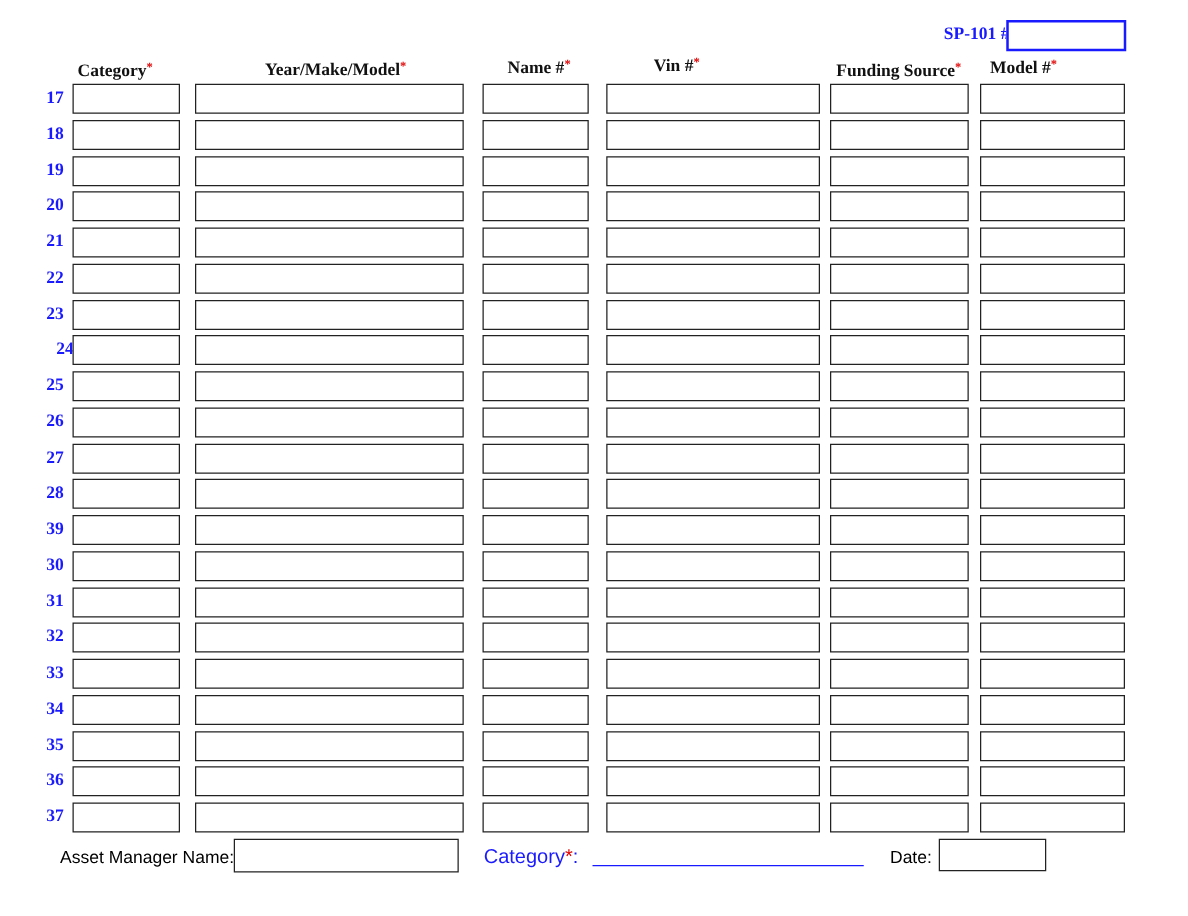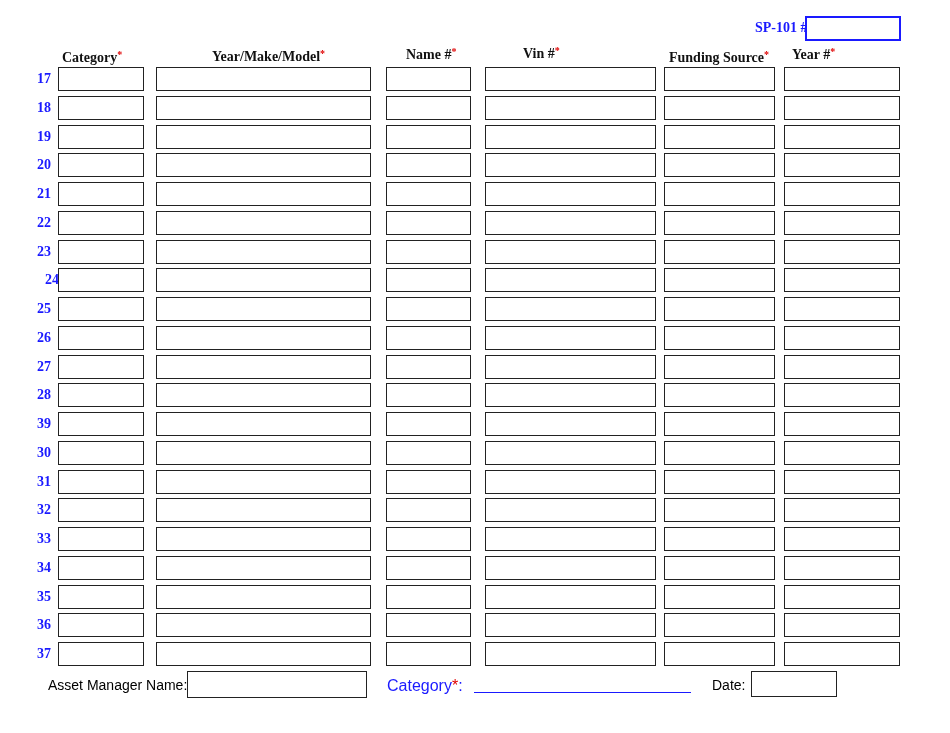--- a/index.html
+++ b/index.html
@@ -35,21 +35,21 @@
 <div class="abs serif hdr" style="left:406px; top:47px;">
   <span>Name #</span><span class="req">*</span>
 </div>
 <div class="abs serif hdr" style="left:523px; top:46px;">
   <span>Vin #</span><span class="req">*</span>
 </div>
 <div class="abs serif hdr" style="left:669px; top:50px;">
   <span>Funding Source</span><span class="req">*</span>
 </div>
 <div class="abs serif hdr" style="left:792px; top:47px;">
-  <span>Year #</span><span class="req">*</span>
+  <span>Model #</span><span class="req">*</span>
 </div>
 
 <div id="rows">
     <div>
       <div class="abs serif rownum" style="left: 37px; top: 71px;">17</div>
       <input type="text" class="abs cell" style="left: 58px; top: 67px; width: 86px;">
       <input type="text" class="abs cell" style="left: 156px; top: 67px; width: 215px;">
       <input type="text" class="abs cell" style="left: 386px; top: 67px; width: 85px;">
       <input type="text" class="abs cell" style="left: 485px; top: 67px; width: 171px;">
       <input type="text" class="abs cell" style="left: 664px; top: 67px; width: 111px;">

